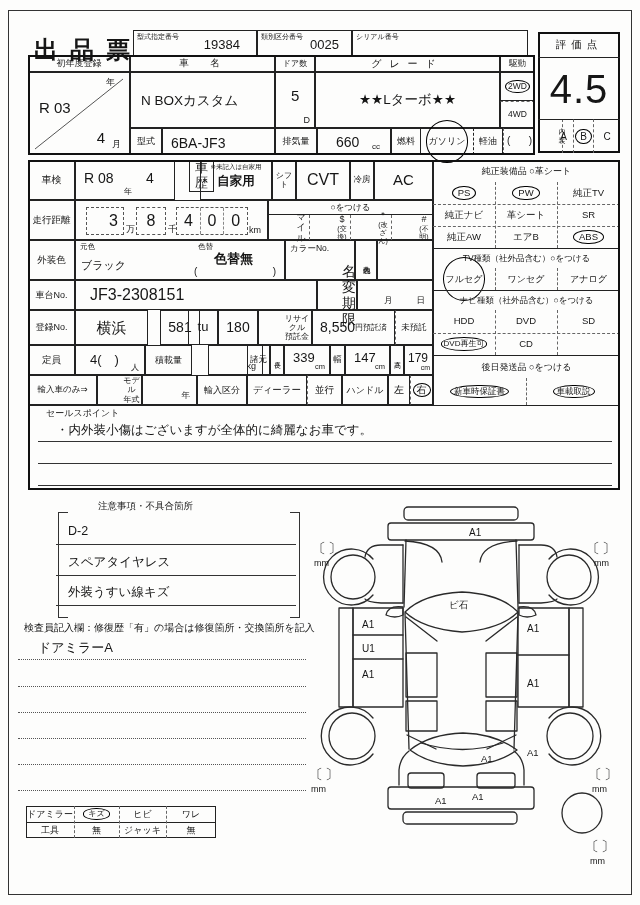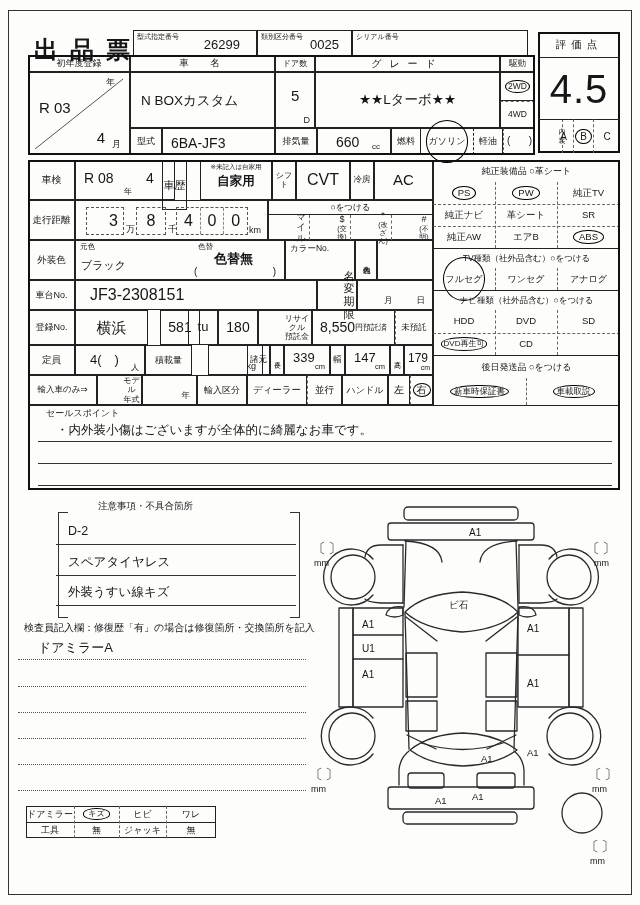--- a/index.html
+++ b/index.html
@@ -25,21 +25,21 @@
 </style>
 </head>
 <body>
 
 <div class="a bd" style="left:8px;top:10px;width:624px;height:885px;border-color:#333"></div>
 
 <div class="a" style="left:34px;top:36px;font-size:24px;font-weight:bold;letter-spacing:12px">出品票</div>
 
 <div class="a bd" style="left:133px;top:30px;width:124px;height:27px">
   <span class="a" style="left:3px;top:2px;font-size:7px">型式指定番号</span>
-  <span class="a" style="right:16px;top:7px;font-size:13px">26299</span>
+  <span class="a" style="right:16px;top:7px;font-size:13px">19384</span>
 </div>
 <div class="a bd" style="left:257px;top:30px;width:95px;height:27px">
   <span class="a" style="left:3px;top:2px;font-size:7px">類別区分番号</span>
   <span class="a" style="right:12px;top:7px;font-size:13px">0025</span>
 </div>
 <div class="a bd" style="left:352px;top:30px;width:176px;height:27px">
   <span class="a" style="left:3px;top:2px;font-size:7px">シリアル番号</span>
 </div>
 
 <div class="a bd2" style="left:538px;top:32px;width:82px;height:121px"></div>
@@ -98,21 +98,21 @@
 </div>
 <div class="a bd2" style="left:28px;top:55px;width:507px;height:100px;pointer-events:none"></div>
 
 <div class="a ctr bd" style="left:28px;top:160px;width:47px;height:40px;font-size:10px">車検</div>
 <div class="a bd" style="left:75px;top:160px;width:100px;height:40px">
   <span class="a" style="left:8px;top:9px;font-size:14px">R 08</span>
   <span class="a" style="left:48px;top:26px;font-size:8px">年</span>
   <span class="a" style="left:70px;top:9px;font-size:14px">4</span>
   <span class="a" style="left:84px;top:26px;font-size:8px"></span>
 </div>
-<div class="a ctr bd" style="left:162px;top:160px;width:25px;height:50px;font-size:11px">車歴</div>
+<div class="a ctr bd" style="left:189px;top:160px;width:25px;height:32px;font-size:13px">車歴</div>
 <div class="a bd" style="left:200px;top:160px;width:72px;height:40px">
   <div class="ctr" style="font-size:6.5px;padding-top:2px">※未記入は自家用</div>
   <div class="ctr" style="font-size:12.5px;font-weight:bold;padding-top:4px">自家用</div>
 </div>
 <div class="a ctr bd" style="left:272px;top:160px;width:24px;height:40px;font-size:8px">シフト</div>
 <div class="a ctr bd" style="left:296px;top:160px;width:54px;height:40px;font-size:16px">CVT</div>
 <div class="a ctr bd" style="left:350px;top:160px;width:24px;height:40px;font-size:8.5px">冷房</div>
 <div class="a ctr bd" style="left:374px;top:160px;width:59px;height:40px;font-size:15px">AC</div>
 
 <div class="a ctr bd" style="left:28px;top:200px;width:47px;height:40px;font-size:9.5px">走行距離</div>
@@ -161,21 +161,21 @@
 </div>
 <div class="a ctr bd" style="left:355px;top:240px;width:22px;height:40px">
     <span class="vert" style="font-size:7.5px">内装色</span>
   </div>
 <div class="a bd" style="left:377px;top:240px;width:56px;height:40px"></div>
 
 <div class="a ctr bd" style="left:28px;top:280px;width:47px;height:30px;font-size:9px">車台No.</div>
 <div class="a bd" style="left:75px;top:280px;width:242px;height:30px">
   <span class="a" style="left:14px;top:5px;font-size:16px">JF3-2308151</span>
 </div>
-<div class="a col bd" style="left:317px;top:280px;width:40px;height:30px;font-size:11px">
+<div class="a col bd" style="left:317px;top:280px;width:40px;height:30px;font-size:14px">
     <span>名変</span>
     <span>期限</span>
   </div>
 <div class="a bd" style="left:357px;top:280px;width:76px;height:30px">
   <span class="a" style="left:26px;bottom:3px;font-size:8.5px">月</span>
   <span class="a" style="right:7px;bottom:3px;font-size:8.5px">日</span>
 </div>
 
 <div class="a ctr bd" style="left:28px;top:310px;width:47px;height:35px;font-size:9px">登録No.</div>
 <div class="a ctr bd" style="left:75px;top:310px;width:73px;height:35px;font-size:15px">横浜</div>

